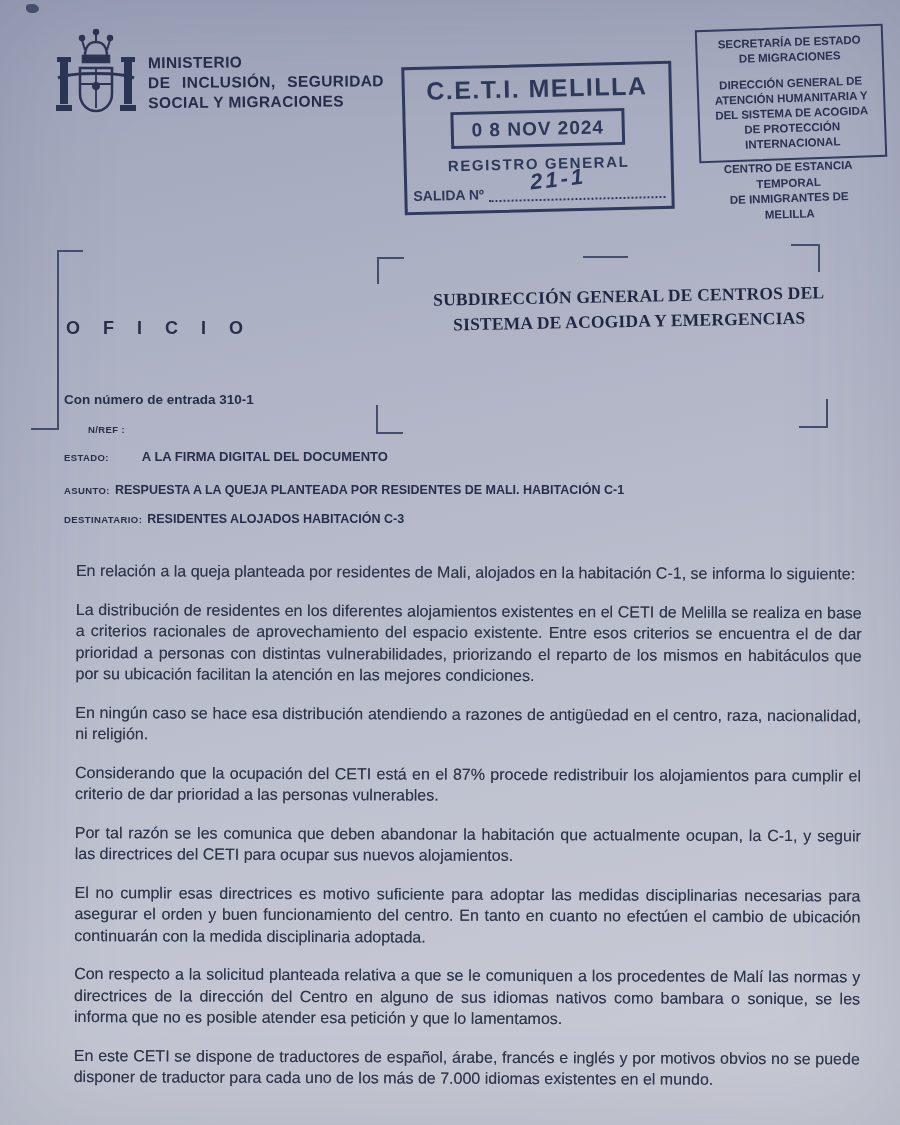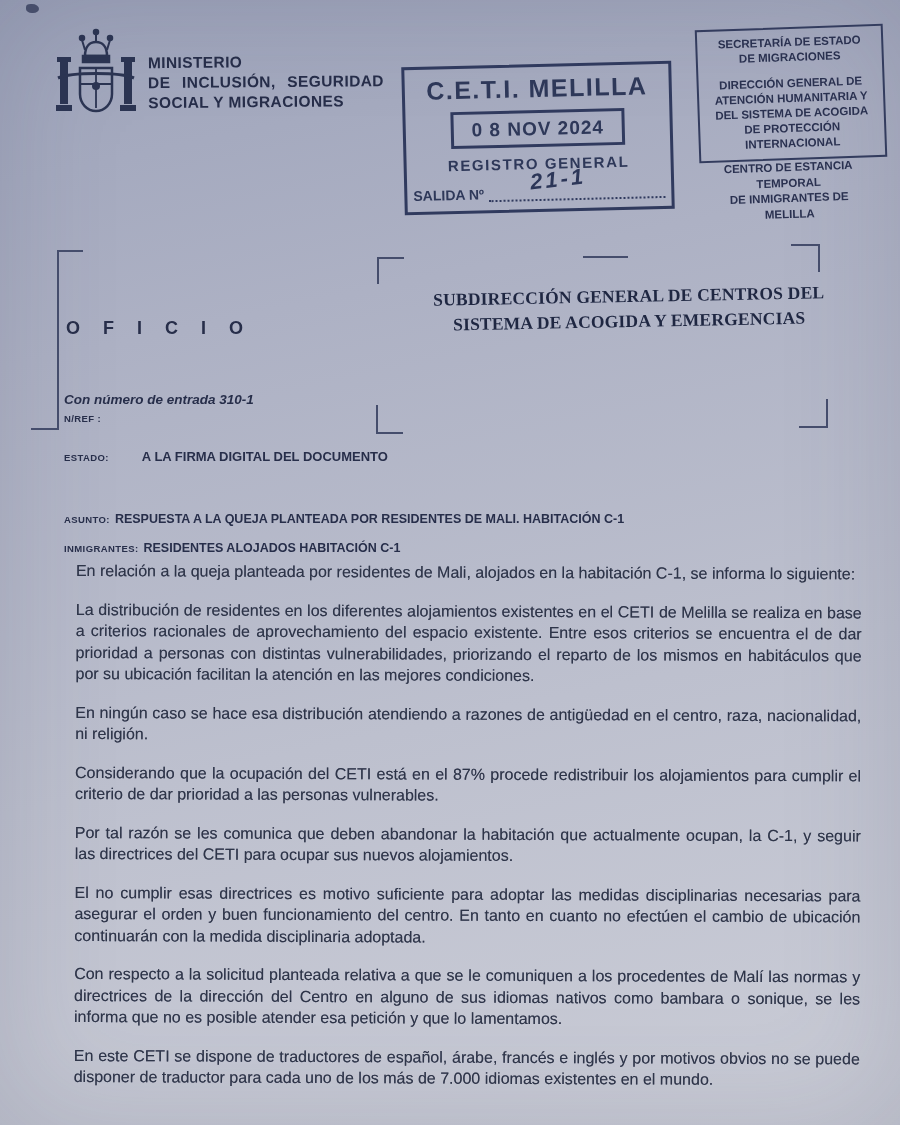--- a/index.html
+++ b/index.html
@@ -35,21 +35,21 @@
   
   .mk{position:absolute; background:#454d6c;}
   
   .heading{left:398px; top:284px; width:462px; text-align:center;
     font-family:"Liberation Serif", serif; font-weight:bold; font-size:17.5px;
     line-height:1.45; color:#1f2742; transform:rotate(-1.1deg); letter-spacing:.2px;}
   .oficio{left:66px; top:318px; font-size:18px; font-weight:bold; letter-spacing:9px; color:#272e4a;}
   
   .ref{left:64px; font-size:13.5px; font-weight:bold; color:#272e4a;}
   .ref .lab{font-size:9.5px; letter-spacing:.4px; margin-right:5px;}
-  .ref.small-val{font-size:12.5px;margin-top:29px;}
+  .ref.small-val{font-size:12.5px;}
   
   .body-text{left:76px; top:560px; width:786px; font-size:16px; line-height:21.5px;
     color:#2e3549; text-align:justify; transform:rotate(.25deg); transform-origin:left top;
     text-shadow:0 0 .5px rgba(45,50,75,.55);}
   .body-text p{margin:0 0 17px 0;}
   .artifact{left:26px; top:4px; width:13px; height:9px; background:#3a415f; border-radius:40% 60% 50% 50%; opacity:.85;}
 </style>
 </head>
 <body>
 
@@ -132,34 +132,34 @@
   <div class="mk" style="left:799px; top:426px; width:29px; height:2px;"></div>
   <div class="mk" style="left:583px; top:256px; width:45px; height:2px;"></div>
 
   <div class="abs heading">
     <div>SUBDIRECCIÓN GENERAL DE CENTROS DEL</div>
     <div>SISTEMA DE ACOGIDA Y EMERGENCIAS</div>
   </div>
 
   <div class="abs oficio">O F I C I O</div>
 
-  <div class="abs ref" style="top:392px;font-style:italic;">
+  <div class="abs ref" style="top:392px;">
     <span>Con número de entrada 310-1</span>
   </div>
-  <div class="abs ref" style="top:410px;">
+  <div class="abs ref" style="top:421px;margin-left:24px;">
     <span class="lab">N/REF :</span>
   </div>
   <div class="abs ref" style="top:449px;">
     <span class="lab">ESTADO:</span><span style="font-size:13px;margin-left:28px;">A LA FIRMA DIGITAL DEL DOCUMENTO</span>
   </div>
   <div class="abs ref small-val" style="top:483px;">
     <span class="lab">ASUNTO:</span><span>RESPUESTA A LA QUEJA PLANTEADA POR RESIDENTES DE MALI. HABITACIÓN C-1</span>
   </div>
   <div class="abs ref small-val" style="top:512px;">
-    <span class="lab">INMIGRANTES:</span><span>RESIDENTES ALOJADOS HABITACIÓN C-1</span>
+    <span class="lab">DESTINATARIO:</span><span>RESIDENTES ALOJADOS HABITACIÓN C-3</span>
   </div>
 
   <div class="abs body-text">
     <p>En relación a la queja planteada por residentes de Mali, alojados en la habitación C-1, se informa lo siguiente:</p>
     <p>La distribución de residentes en los diferentes alojamientos existentes en el CETI de Melilla se realiza en base a criterios racionales de aprovechamiento del espacio existente. Entre esos criterios se encuentra el de dar prioridad a personas con distintas vulnerabilidades, priorizando el reparto de los mismos en habitáculos que por su ubicación facilitan la atención en las mejores condiciones.</p>
     <p>En ningún caso se hace esa distribución atendiendo a razones de antigüedad en el centro, raza, nacionalidad, ni religión.</p>
     <p>Considerando que la ocupación del CETI está en el 87% procede redistribuir los alojamientos para cumplir el criterio de dar prioridad a las personas vulnerables.</p>
     <p>Por tal razón se les comunica que deben abandonar la habitación que actualmente ocupan, la C-1, y seguir las directrices del CETI para ocupar sus nuevos alojamientos.</p>
     <p>El no cumplir esas directrices es motivo suficiente para adoptar las medidas disciplinarias necesarias para asegurar el orden y buen funcionamiento del centro. En tanto en cuanto no efectúen el cambio de ubicación continuarán con la medida disciplinaria adoptada.</p>
     <p>Con respecto a la solicitud planteada relativa a que se le comuniquen a los procedentes de Malí las normas y directrices de la dirección del Centro en alguno de sus idiomas nativos como bambara o sonique, se les informa que no es posible atender esa petición y que lo lamentamos.</p>

